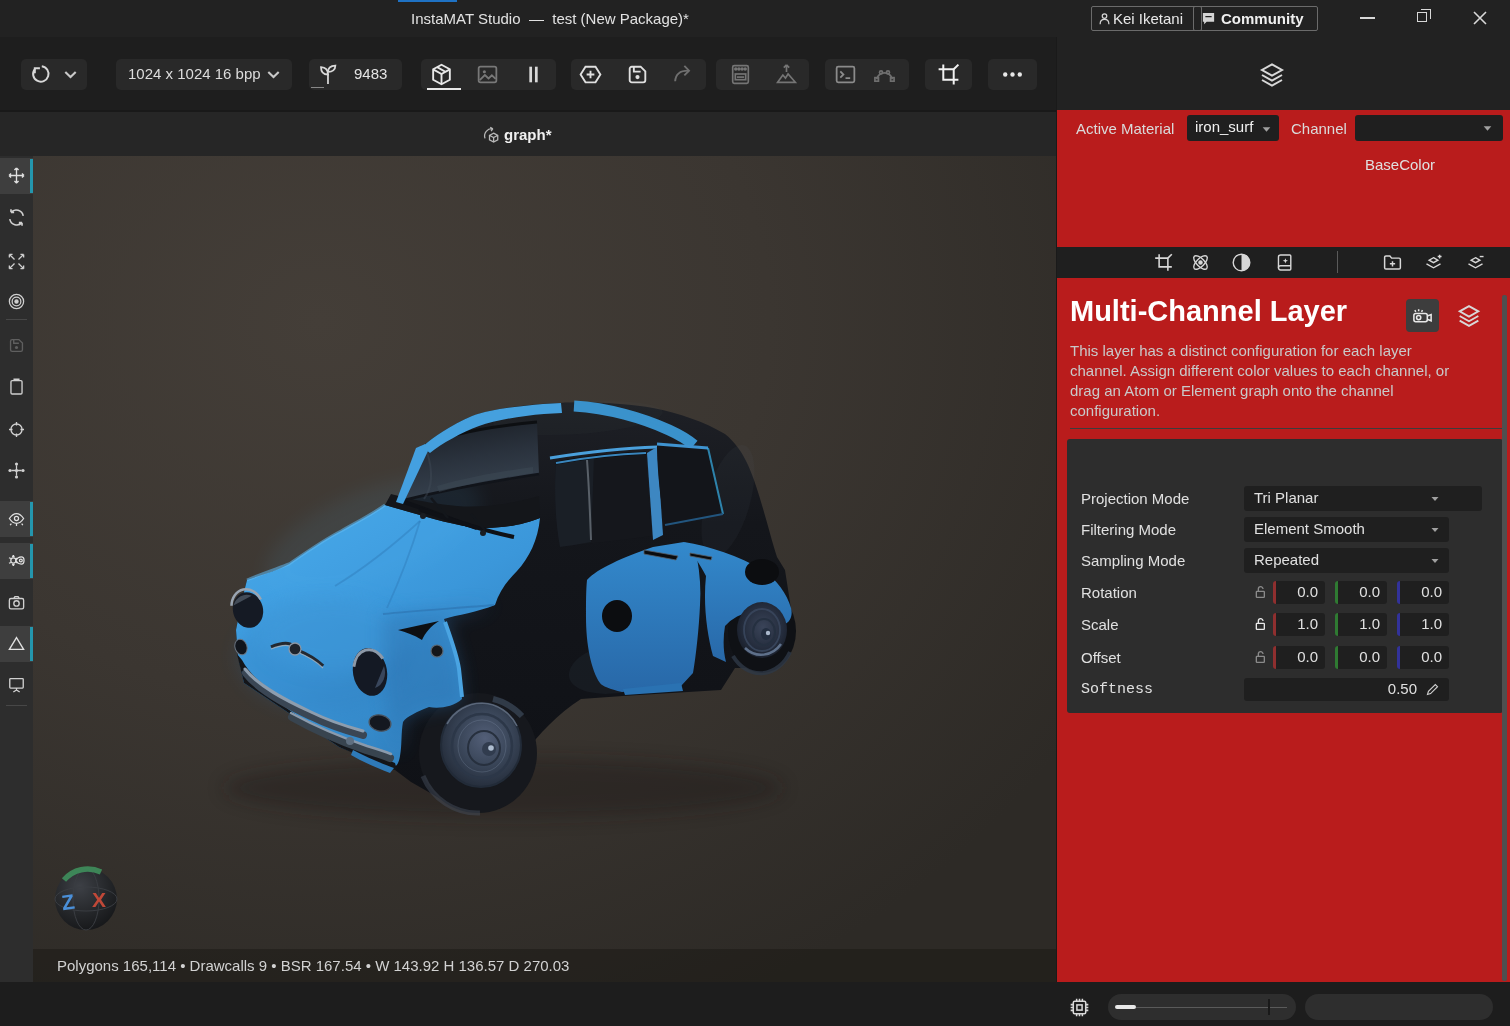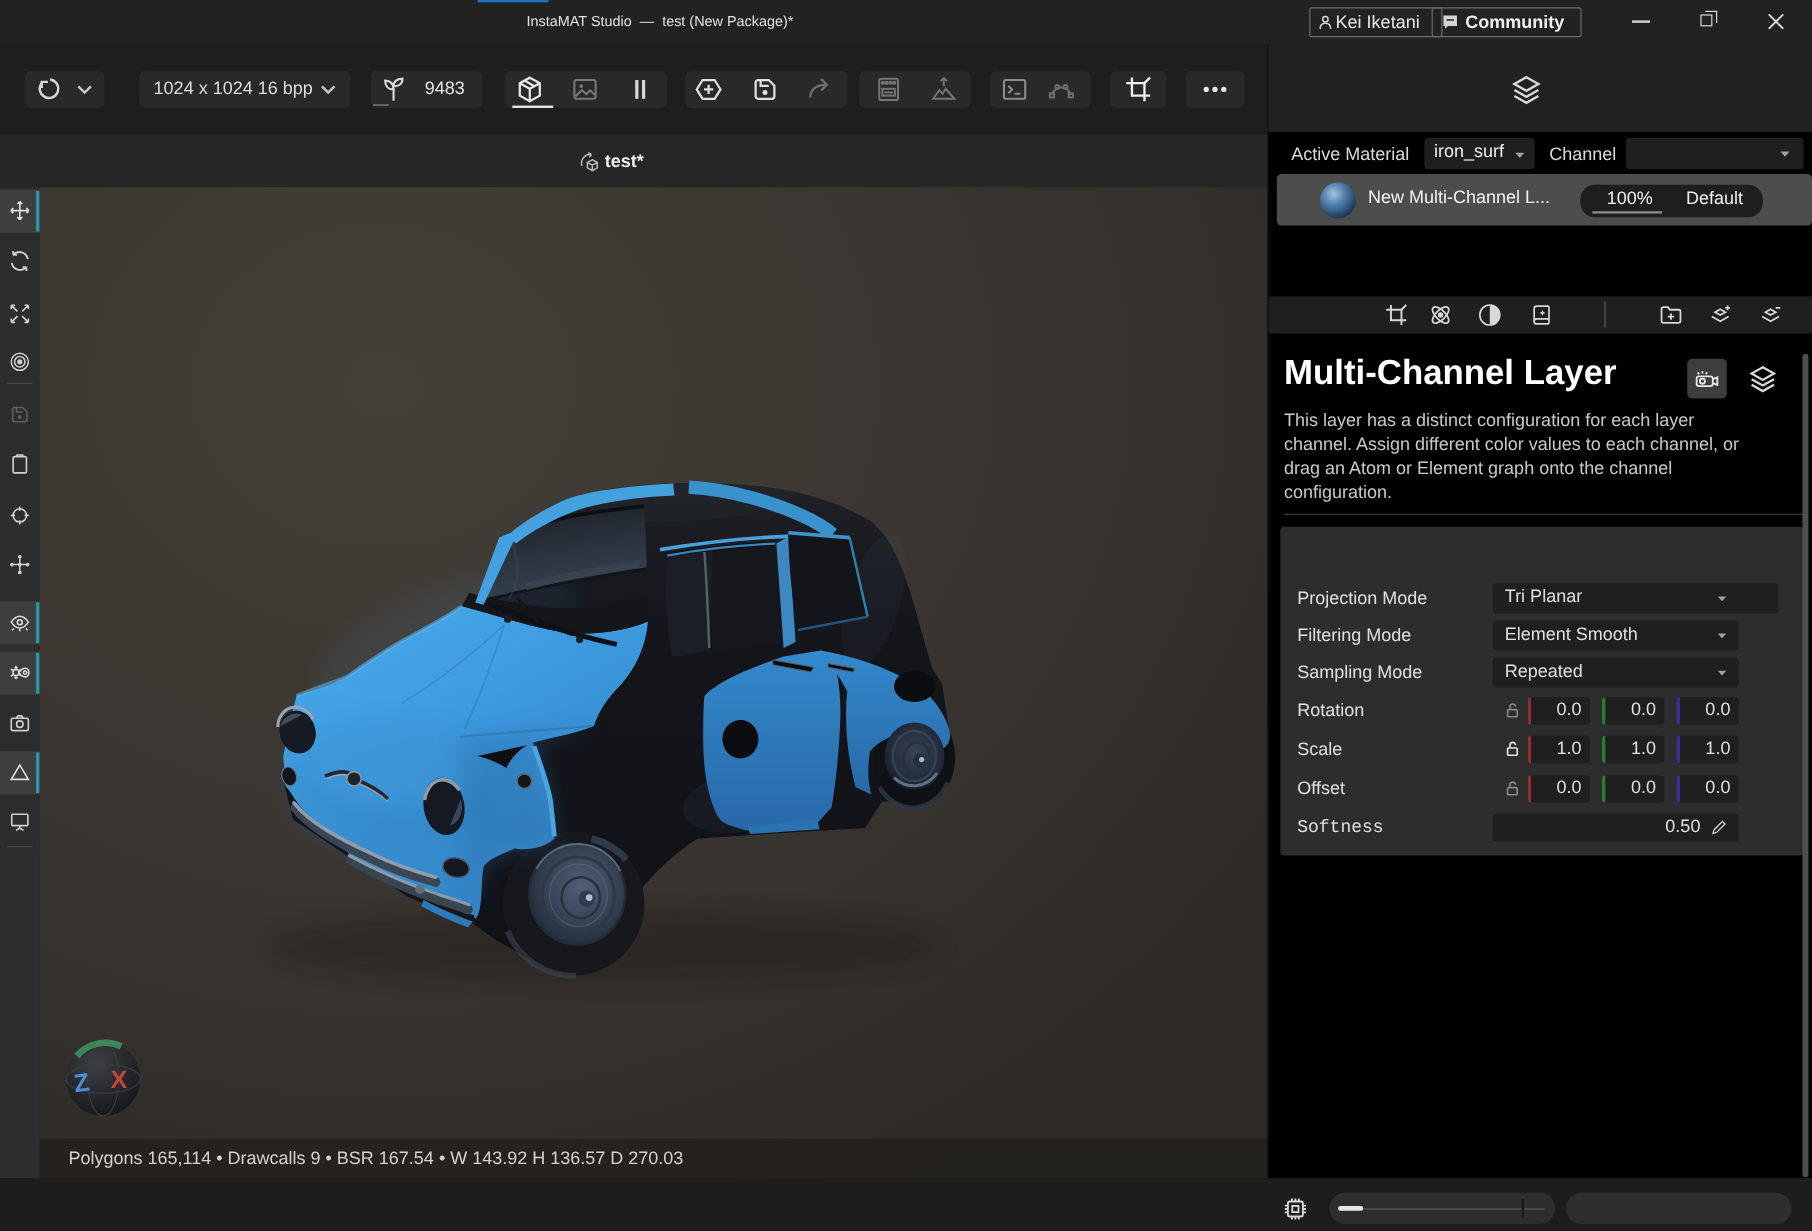--- a/index.html
+++ b/index.html
@@ -2,37 +2,37 @@
 <html><head>
 <meta charset="utf-8">
 <style>
 * { margin:0; padding:0; box-sizing:border-box; }
 html,body { width:1510px; height:1026px; background:#1e1e1e; overflow:hidden;
   font-family:"Liberation Sans", sans-serif; }
 .abs { position:absolute; }
 #titlebar { position:absolute; left:0; top:0; width:1510px; height:37px; background:#222222; z-index:30; }
 #bluetab { position:absolute; left:398px; top:0; width:59px; height:2px; background:#1f72c4; }
 #title { position:absolute; left:0; top:0; width:1100px; height:37px; text-align:center;
-  line-height:37px; color:#e2e2e2; font-size:12px; }
+  line-height:37px; color:#e2e2e2; font-size:15px; }
 #toolbar { position:absolute; left:0; top:37px; width:1056px; height:73px; background:#1e1e1e; }
 .tgrp { position:absolute; top:22px; height:31px; background:#292929; border-radius:5px; }
 .ticon { position:absolute; top:3px; width:25px; height:25px; }
 #tabbar { position:absolute; left:0; top:110px; width:1056px; height:46px; background:#262626;
   border-top:2px solid #191919; }
 #tabtitle { position:absolute; left:480px; top:0; height:46px; line-height:46px; color:#f0f0f0;
   font-size:15px; font-weight:bold; }
 #sidebar { position:absolute; left:0; top:156px; width:33px; height:826px; background:#2d2d2d; }
 .sbtn { position:absolute; left:0; width:33px; height:36px; }
 .sbtn.sel { background:#3e3e3e; }
 .sbtn.sel::after { content:""; position:absolute; right:0; top:1px; width:3px; height:34px; background:#2496ad; }
 #viewport { position:absolute; left:33px; top:156px; width:1023px; height:826px;
   background:radial-gradient(ellipse 900px 760px at 28% 20%, #443e38 0%, #3b3631 50%, #2d2a26 100%); }
 #statusbar { position:absolute; left:0px; bottom:0px; width:1023px; height:33px;
   background:rgba(25,22,18,0.45); color:#d2d2d2; font-size:15px; line-height:33px; padding-left:24px; }
-#rightpanel { position:absolute; left:1056px; top:0; width:454px; height:982px; background:#000000; border-left:1px solid #1a1a1a; }
+#rightpanel { position:absolute; left:1056px; top:0; width:454px; height:982px; background:#b91c1c; border-left:1px solid #1a1a1a; }
 #rp-top { position:absolute; left:0; top:0; width:454px; height:110px; background:#222222; }
 #bottombar { position:absolute; left:0; top:982px; width:1510px; height:44px; background:#1d1d1d; }
 .txt { position:absolute; color:#e0e0e0; font-size:15px; white-space:nowrap; }
 .ibox { position:absolute; background:#1f1f1f; border-radius:3px; color:#e8e8e8; font-size:15px; }
 </style>
 </head>
 <body>
 <div id="titlebar">
   <div id="title">InstaMAT Studio&nbsp;&nbsp;—&nbsp;&nbsp;test (New Package)*</div>
   <div id="bluetab"></div>
@@ -157,21 +157,21 @@
         <circle cx="12" cy="12" r="2.1" fill="#e8e8e8"></circle>
         <circle cx="19" cy="12" r="2.1" fill="#e8e8e8"></circle>
       </svg>
   </div>
 </div>
 <div id="tabbar">
   <svg class="abs" style="left:482px;top:14px" width="18" height="18" viewBox="0 0 24 24" fill="none" stroke="#b8b8b8" stroke-width="1.7">
       <path d="M15.5 9.5 L21 12.5 V18.5 L15.5 21.5 L10 18.5 V12.5 Z M10.3 12.7 L15.5 15.5 L20.7 12.7 M15.5 15.5 V21.2"></path>
       <path d="M4 16.5 A 9.8 9.8 0 0 1 14.5 3.6 M14.5 3.6 L11 1.6 M14.5 3.6 L12.2 6.9"></path>
     </svg>
-  <div id="tabtitle" style="left:504px;">test*</div>
+  <div id="tabtitle" style="left:504px;">graph*</div>
 </div>
 <div id="sidebar">
   <div class="sbtn sel" style="top:2px"></div>
   <svg class="abs" style="left:7px;top:10px" width="19" height="19" viewBox="0 0 24 24" fill="none" stroke="#e0e0e0" stroke-width="1.7">
       <path d="M12 2.5 V21.5 M2.5 12 H21.5 M12 2.5 L9.4 5.1 M12 2.5 L14.6 5.1 M12 21.5 L9.4 18.9 M12 21.5 L14.6 18.9 M2.5 12 L5.1 9.4 M2.5 12 L5.1 14.6 M21.5 12 L18.9 9.4 M21.5 12 L18.9 14.6"></path>
     </svg>
   <svg class="abs" style="left:7px;top:52px" width="19" height="19" viewBox="0 0 24 24" fill="none" stroke="#d0d0d0" stroke-width="2">
       <path d="M20.5 10 A 9 9 0 0 0 5 5.5 M5 5.5 V1.6 M5 5.5 H9"></path>
       <path d="M3.5 14 A 9 9 0 0 0 19 18.5 M19 18.5 V22.4 M19 18.5 H15"></path>
     </svg>
@@ -470,38 +470,20 @@
         <path d="M5 8 H19 L12 16 Z"></path>
       </svg>
   </div>
   <div class="txt" style="left:234px;top:120px;color:#dadada;">Channel</div>
   <div class="ibox" style="left:298px;top:115px;width:148px;height:26px;background:#1f1f1f;">
     <div class="txt" style="left:10px;top:3px;margin-top:38px;">BaseColor</div>
     <svg class="abs" style="left:126px;top:7px" width="13" height="13" viewBox="0 0 24 24" fill="#a0a0a0">
         <path d="M5 8 H19 L12 16 Z"></path>
       </svg>
   </div>
-  <div class="abs" style="left:7px;top:145px;width:446px;height:43px;background:#4d4d4d;border-radius:4px;">
-    <svg class="abs" style="left:35px;top:6px" width="32" height="32" viewBox="0 0 32 32">
-        <defs>
-          <radialGradient id="sph" cx="38%" cy="32%" r="72%">
-            <stop offset="0%" stop-color="#a3c4de"></stop>
-            <stop offset="40%" stop-color="#5585b2"></stop>
-            <stop offset="100%" stop-color="#16304e"></stop>
-          </radialGradient>
-        </defs>
-        <circle cx="16" cy="16" r="15" fill="url(#sph)"></circle>
-      </svg>
-    <div class="txt" style="left:76px;top:11px;color:#f2f2f2;">New Multi-Channel L...</div>
-    <div class="abs" style="left:253px;top:9px;width:152px;height:27px;background:#1e1e1e;border-radius:12px;">
-      <div class="txt" style="left:22px;top:3px;color:#f0f0f0;">100%</div>
-      <div class="abs" style="left:10px;top:22px;width:58px;height:1.5px;background:#8a8a8a;"></div>
-      <div class="txt" style="left:88px;top:3px;color:#f0f0f0;">Default</div>
-    </div>
-  </div>
   <div class="abs" style="left:0px;top:247px;width:454px;height:31px;background:#1f1f1f;"></div>
   <svg class="abs" style="left:96px;top:252px" width="21" height="21" viewBox="0 0 24 24" fill="none" stroke="#d8d8d8" stroke-width="1.8">
       <path d="M7 2.5 V17 H21.5"></path>
       <path d="M2.5 7 H17 V21.5"></path>
       <path d="M17 7 L21.5 2.5"></path>
     </svg>
   <svg class="abs" style="left:133px;top:252px" width="21" height="21" viewBox="0 0 24 24" fill="none" stroke="#d8d8d8" stroke-width="1.6">
       <ellipse cx="12" cy="12" rx="10" ry="4.5" transform="rotate(45 12 12)"></ellipse>
       <ellipse cx="12" cy="12" rx="10" ry="4.5" transform="rotate(-45 12 12)"></ellipse>
       <circle cx="12" cy="12" r="1.8" fill="#d8d8d8"></circle>

